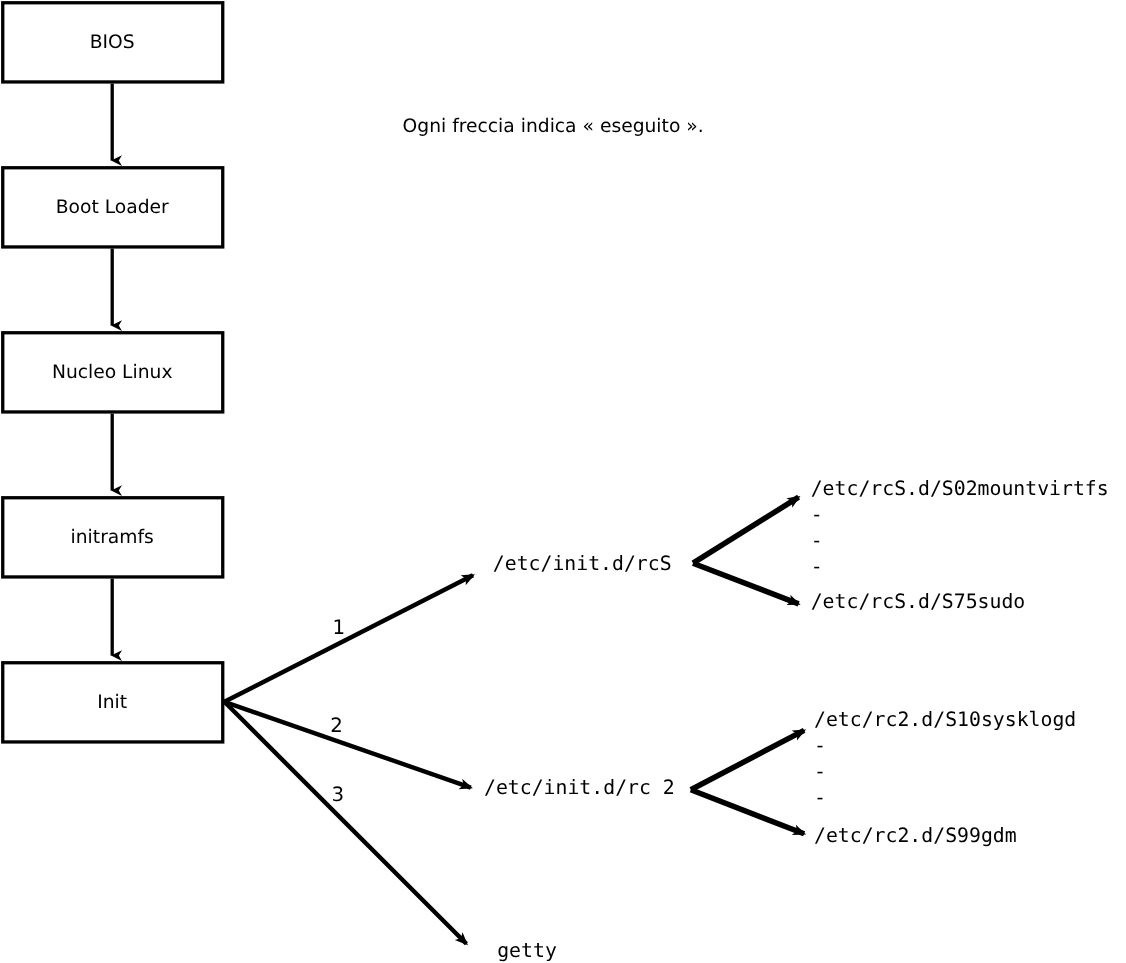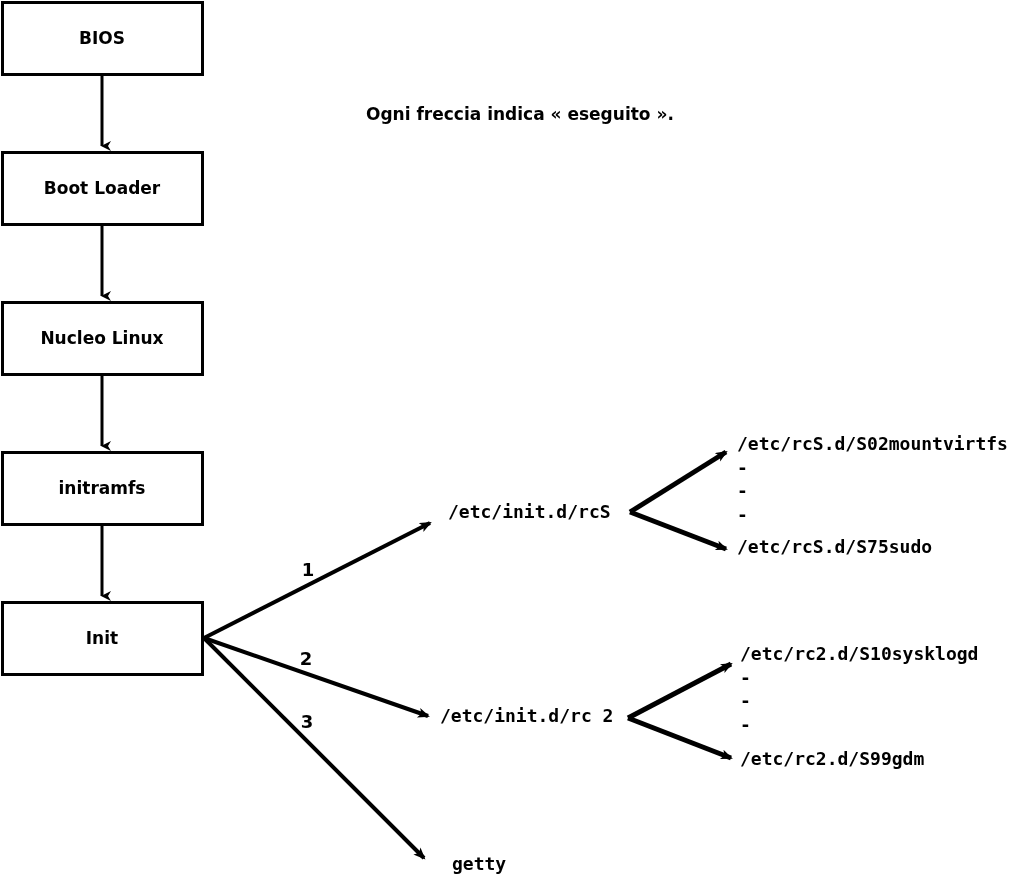--- a/index.html
+++ b/index.html
@@ -11,21 +11,20 @@
   body {
     width: 1024px;
     height: 875px;
     overflow: hidden;
     font-family: "Liberation Sans", sans-serif;
   }
   #diagram-root {
     position: relative;
     width: 1024px;
     height: 673px;
-    font-weight: bold;
   }
   svg.diagram {
     display: block;
     width: 1024px;
     height: 875px;
   }
   .box-rect {
     fill: #ffffff;
     stroke: #000000;
     stroke-width: 3;

